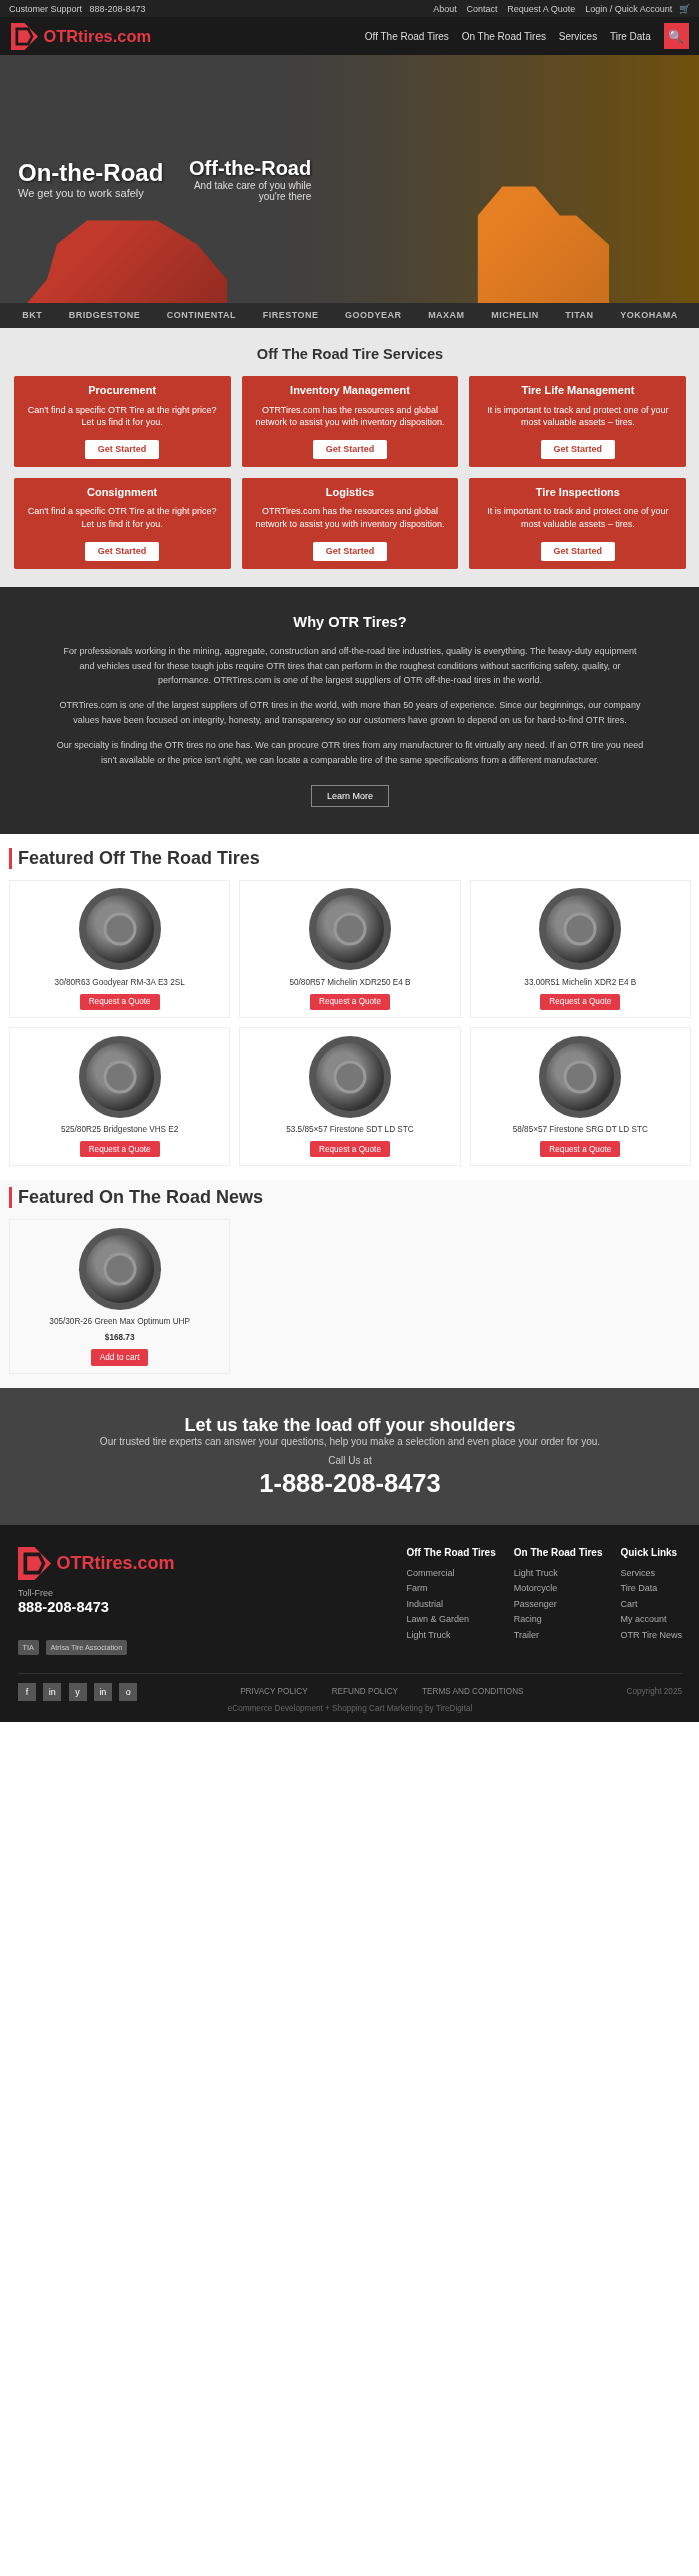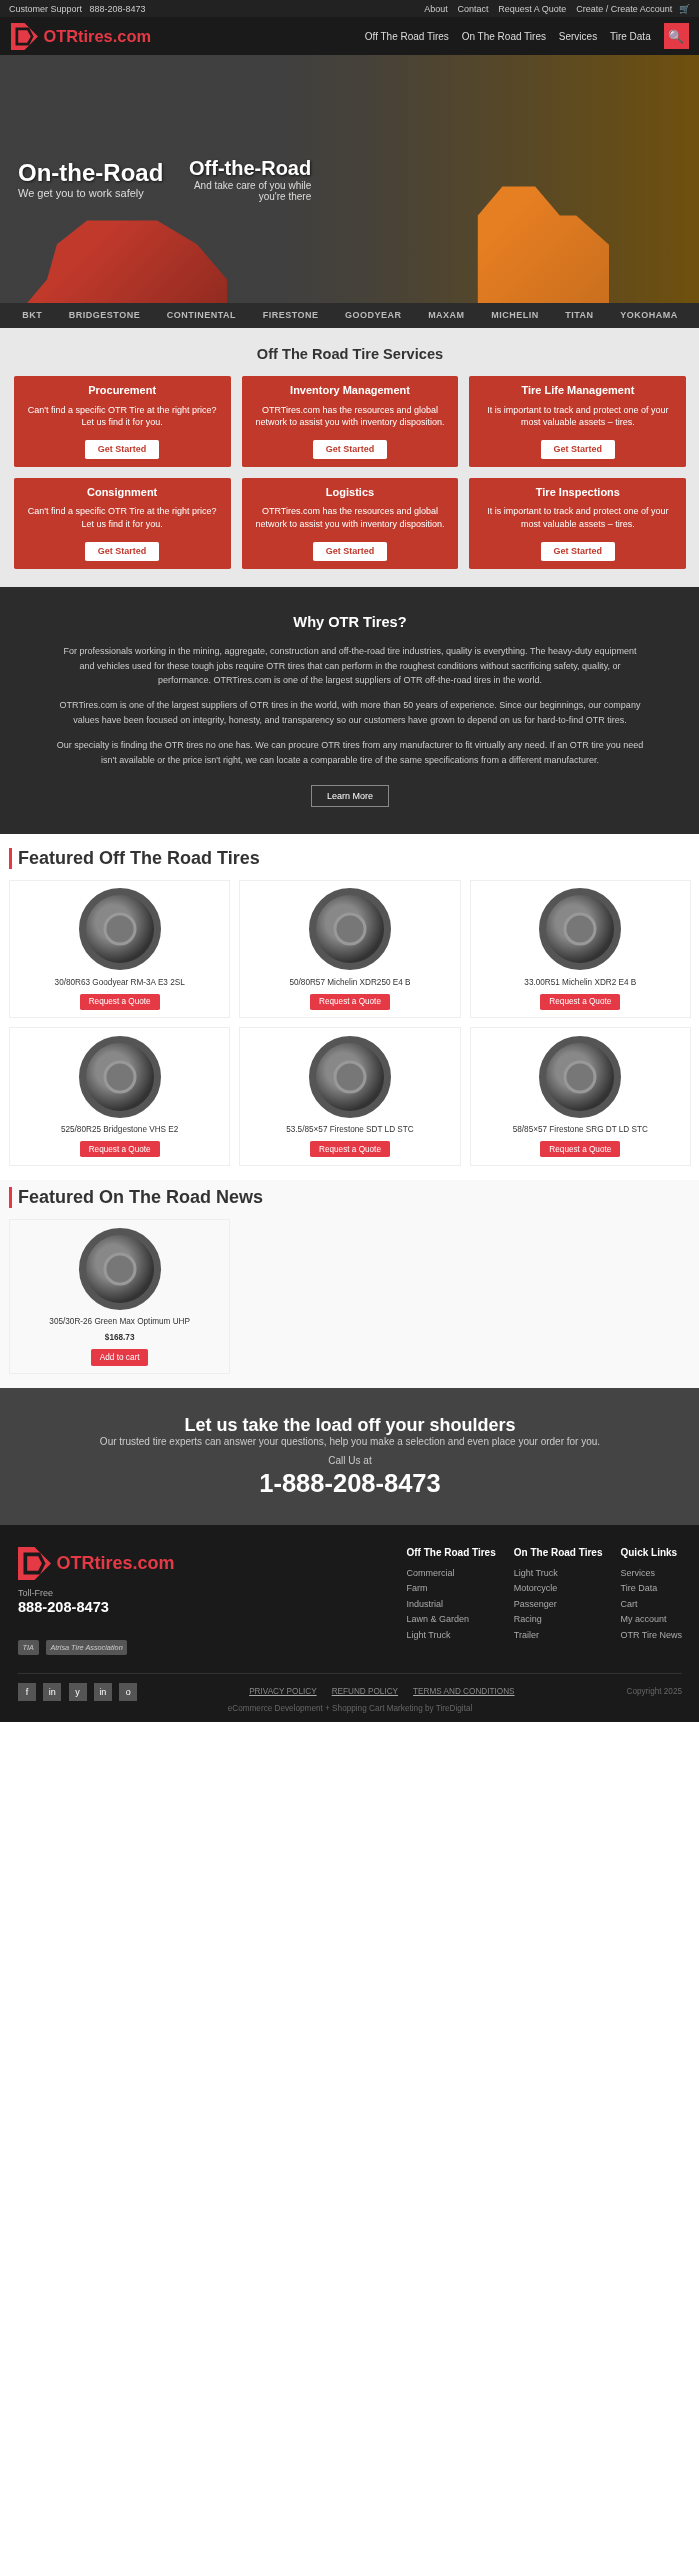--- a/index.html
+++ b/index.html
@@ -186,21 +186,21 @@
       padding: 22px 18px 9px;
     }
     .footer-main { display: flex; gap: 18px; margin-bottom: 18px; }
     .footer-brand { flex: 1.2; }
     .footer-logo { display: flex; align-items: center; margin-bottom: 7.3px; }
     .footer-logo-icon { width: 33px; height: 33px; margin-right: 5.5px; }
     .footer-logo-text { color: white; font-size: 18px; font-weight: bold; }
     .footer-logo-text span { color: #e63946; }
     .footer-tollfree { font-size: 9px; color: #aaa; margin-bottom: 1.8px; }
     .footer-phone { color: white; font-size: 14.6px; font-weight: bold; margin-bottom: 11px; }
-    .footer-badges { display: flex; gap: 7.3px; align-items: flex-end; margin-top: 25px; font-style: italic; }
+    .footer-badges { display: flex; gap: 7.3px; align-items: flex-end; margin-top: 25px; }
     .badge-tia { background: #555; color: #ccc; font-size: 7.3px; padding: 2.7px 4.6px; border-radius: 1.8px; }
 
     .footer-col h5 { color: white; font-size: 10px; font-weight: bold; margin-bottom: 7.3px; }
     .footer-col ul { list-style: none; }
     .footer-col ul li { margin-bottom: 3.6px; }
     .footer-col ul li a { color: #aaa; text-decoration: none; font-size: 9px; }
 
     .footer-bottom {
       border-top: 0.9px solid #333;
       padding-top: 9px;
@@ -210,39 +210,39 @@
     }
     .social-icons { display: flex; gap: 7.3px; }
     .social-icon {
       width: 18px; height: 18px;
       background: #555;
       color: white;
       display: flex; align-items: center; justify-content: center;
       font-size: 9px;
       cursor: pointer;
     }
-    .footer-links { display: flex; gap: 15px; text-decoration: underline; }
+    .footer-links { display: flex; gap: 24px; }
     .footer-links a { color: #888; text-decoration: none; font-size: 8.2px; }
     .footer-copy { color: #666; font-size: 8.2px; }
     .ecomm-credit { color: #666; font-size: 8.2px; margin-top: 3.6px; text-align: center; }
   </style>
 </head>
 <body>
 
 <div class="top-bar">
   <span>
     <span>Customer Support</span>
     &nbsp;
     <span>888-208-8473</span>
   </span>
   <span>
     <a>About</a>
     <a>Contact</a>
     <a>Request A Quote</a>
-    <a>Create / Create Account</a>
+    <a>Login / Quick Account</a>
     &nbsp;
     <span style="cursor:pointer;">🛒</span>
   </span>
 </div>
 
 <div class="header">
   <div class="logo-area">
     <svg class="logo-icon" viewBox="0 0 30 30">
       <polygon points="0,0 15,0 30,15 15,30 0,30" fill="#e63946"></polygon>
       <polygon points="5,5 20,5 25,15 20,25 5,25" fill="#1a1a1a"></polygon>

